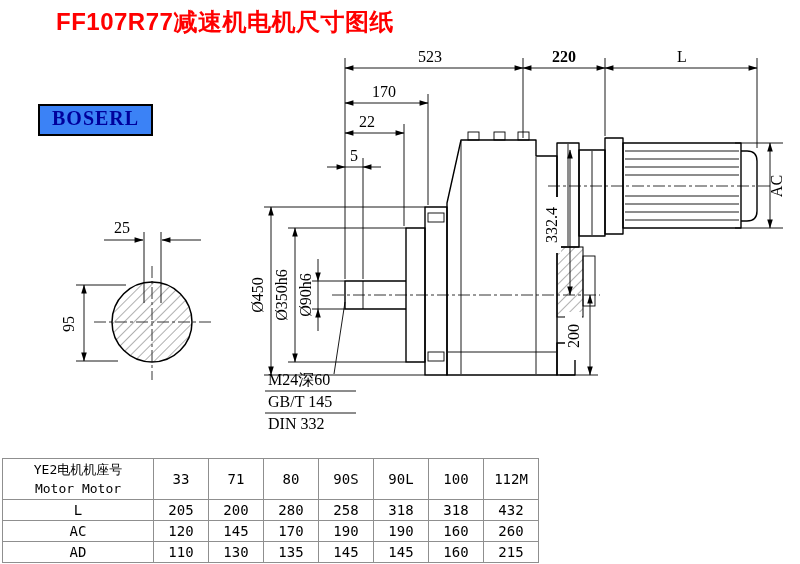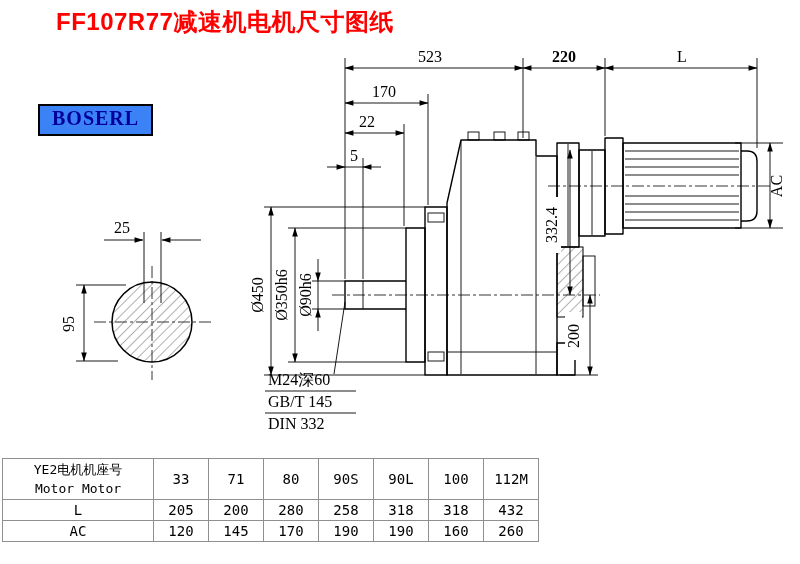--- a/index.html
+++ b/index.html
@@ -200,16 +200,26 @@
     <tr class="row">
       <td>AC</td>
       <td>120</td>
       <td>145</td>
       <td>170</td>
       <td>190</td>
       <td>190</td>
       <td>160</td>
       <td>260</td>
     </tr>
+    <tr class="row">
+      <td>AD</td>
+      <td>110</td>
+      <td>130</td>
+      <td>135</td>
+      <td>145</td>
+      <td>145</td>
+      <td>160</td>
+      <td>215</td>
+    </tr>
   </tbody>
     </table>
 
 </div>
 
 </body></html>

